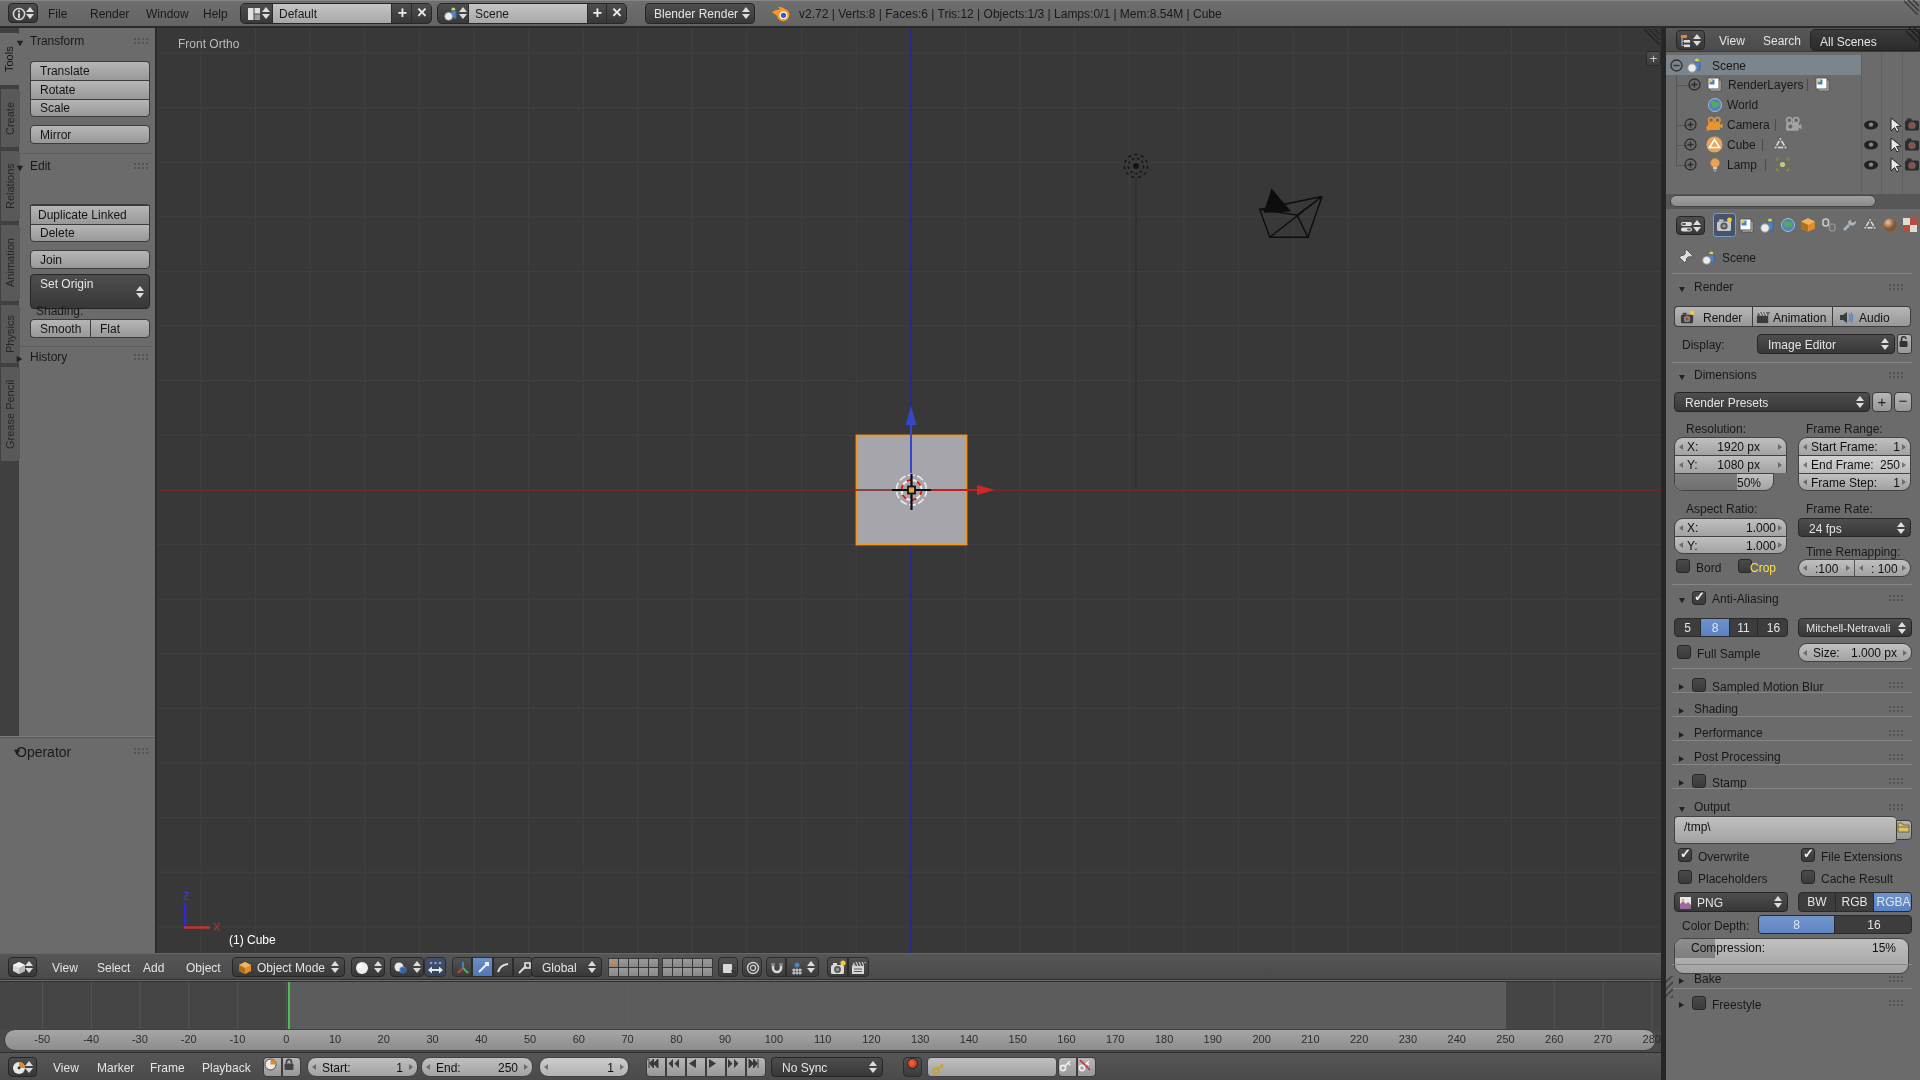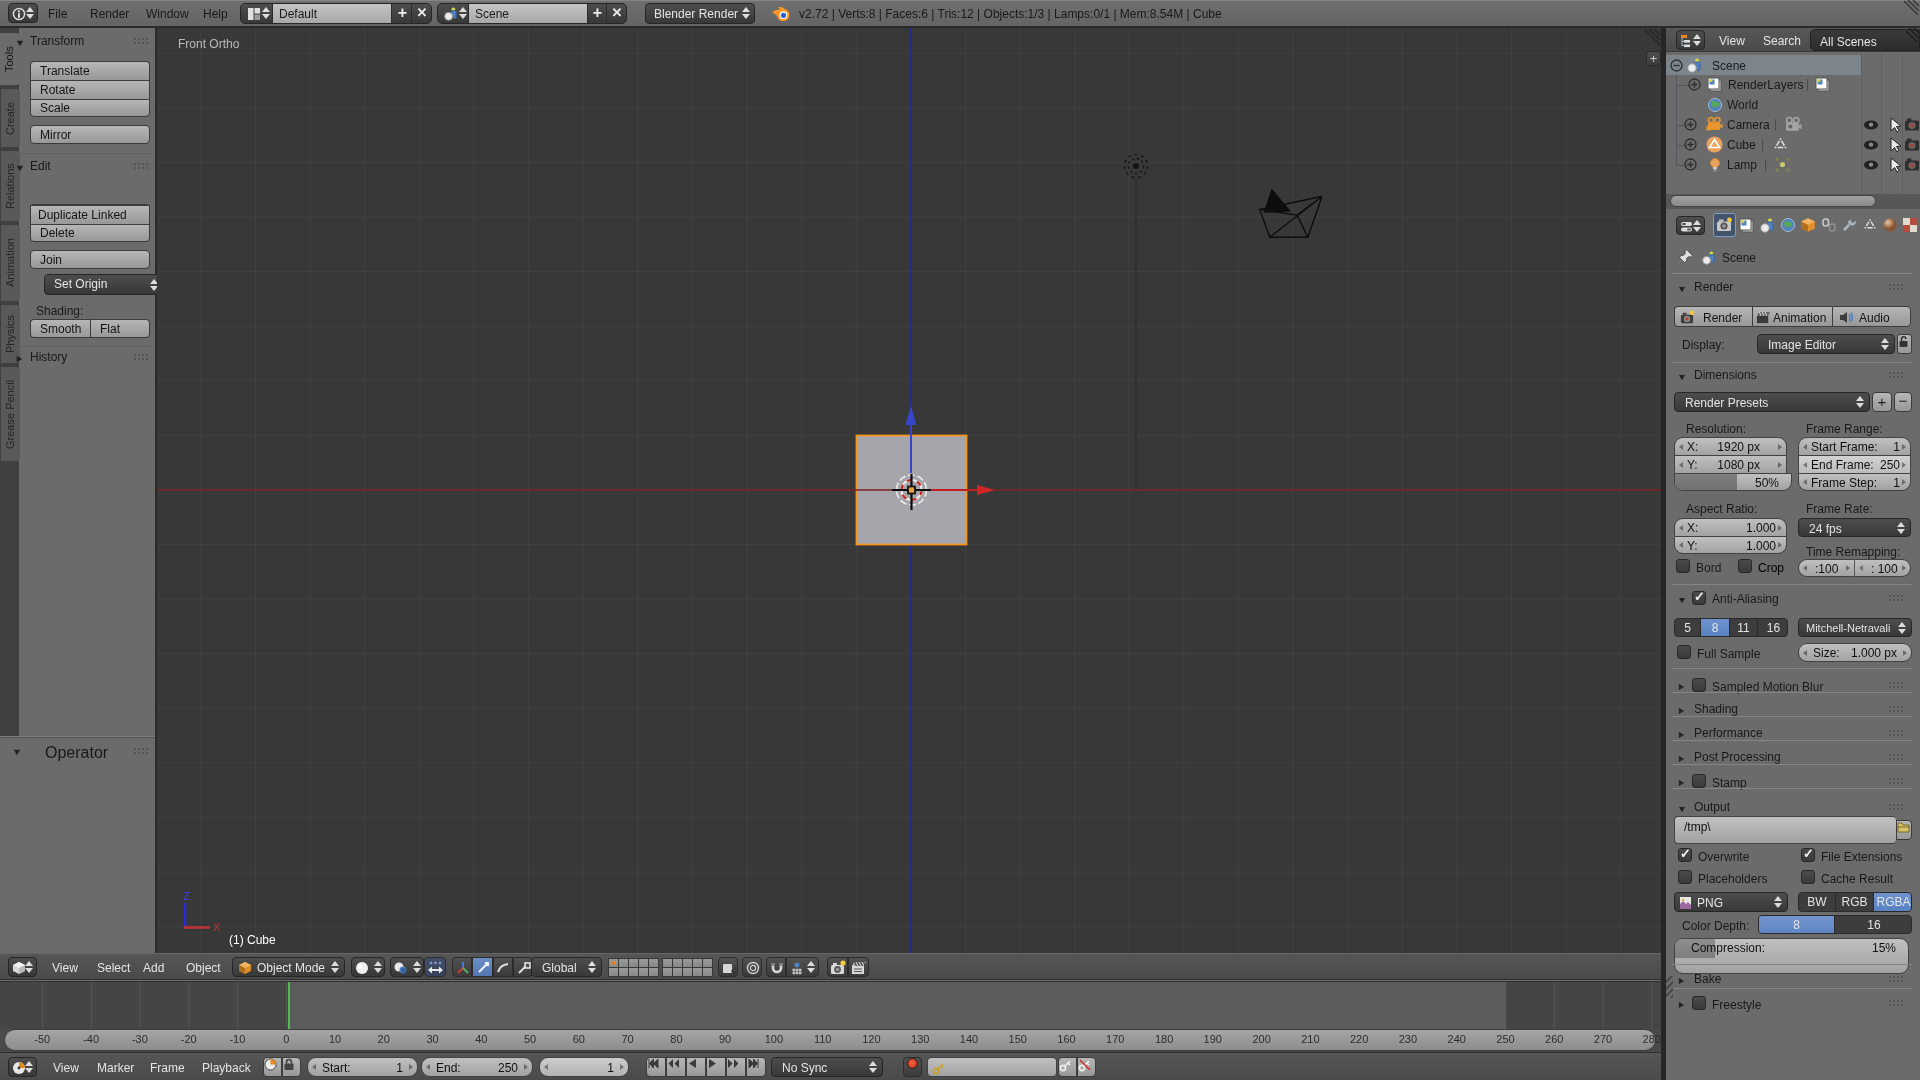--- a/index.html
+++ b/index.html
@@ -132,42 +132,42 @@
     </div>
   <div class="abs btnl" style="left:30px;top:177px;width:120px;height:19px;border-radius:0;border-bottom:none">
       <div style="padding:2px 0 0 7px">Duplicate Linked</div>
     </div>
   <div class="abs btnl" style="left:30px;top:196px;width:120px;height:18px;border-radius:0 0 4px 4px">
       <div style="padding:1px 0 12px 9px">Delete</div>
     </div>
   <div class="abs btnl" style="left:30px;top:222px;width:120px;height:19px">
       <div style="padding:2px 0 0 9px">Join</div>
     </div>
-  <div class="abs menud" style="left:44px;top:246px;width:120px;height:21px">
+  <div class="abs menud" style="left:30px;top:246px;width:120px;height:35px">
       <div class="wht" style="padding:2px 0 0 9px">Set Origin</div>
       <span class="ud">
         <i class="u"></i>
         <i class="d"></i>
       </span>
     </div>
   <div class="lbl" style="left:36px;top:276px">Shading:</div>
   <div class="abs btnl" style="left:30px;top:291px;width:60px;height:19px;border-radius:4px 0 0 4px;border-right:none">
       <div style="padding:2px 0 0 9px">Smooth</div>
     </div>
   <div class="abs btnl" style="left:90px;top:291px;width:60px;height:19px;border-radius:0 4px 4px 0">
       <div style="padding:2px 0 0 9px">Flat</div>
     </div>
   <div class="abs" style="left:20px;top:318px;width:132px;height:1px;background:#5e5e5e"></div>
   <div class="abs" style="left:16px;top:324px"><span class="tri-r" style="transform:scale(.8)"></span></div>
   <div class="lbl" style="left:30px;top:322px">History</div>
   <div class="grip" style="left:133px;top:325px"></div>
 
   <div class="abs" style="left:0;top:708px;width:155px;height:2px;background:#595959;border-top:1px solid #7a7a7a"></div>
   <div class="abs" style="left:13px;top:717px"><span class="tri-d" style="transform:scale(.8)"></span></div>
-  <div class="lbl" style="left:45px;top:716px;font-size:16px">Operator</div>
+  <div class="lbl" style="left:16px;top:716px;font-size:14px">Operator</div>
   <div class="grip" style="left:133px;top:719px"></div>
 </div>
 
 <div class="abs" id="viewport" style="left:157px;top:28px;width:1504px;height:925px;background:#383838">
   <div id="vpgrid" class="abs" style="left:0;top:0;width:100%;height:100%;
     background-image:linear-gradient(to right,#404040 1px,transparent 1px),linear-gradient(to bottom,#404040 1px,transparent 1px);
     background-size:54.62px 54.62px;background-position:43.44px 24.54px"></div>
   <svg class="abs" style="left:0;top:0" width="1504" height="925" viewBox="0 0 1504 925">
     <line x1="754" y1="0" x2="754" y2="925" stroke="#23279b" stroke-width="1.7"></line>
     <line x1="979" y1="150" x2="979" y2="461" stroke="#2e2e2e" stroke-width="1.2"></line>
@@ -819,21 +819,21 @@
       <span class="arr"></span>
     <div class="abs" style="left:12px;top:2px">X:</div>
       <div class="abs" style="right:26px;top:2px">1920 px</div>
     </div>
   <div class="abs num" style="left:8px;top:243px;width:113px;height:18px;border-radius:0;border-bottom:none">
       <span class="arl"></span>
       <span class="arr"></span>
     <div class="abs" style="left:12px;top:2px">Y:</div>
       <div class="abs" style="right:26px;top:2px">1080 px</div>
     </div>
-  <div class="abs num" style="left:8px;top:261px;width:118px;height:18px;border-radius:0 0 9px 9px;overflow:hidden">
+  <div class="abs num" style="left:8px;top:261px;width:100px;height:18px;border-radius:0 0 9px 9px;overflow:hidden">
     <div class="abs" style="left:0;top:0;width:62px;height:18px;background:linear-gradient(#7e7e7e,#6e6e6e)"></div>
     <div class="abs" style="right:12px;top:2px">50%</div>
     </div>
   <div class="abs num" style="left:132px;top:225px;width:113px;height:18px;border-radius:9px 9px 0 0;border-bottom:none">
       <span class="arl"></span>
       <span class="arr"></span>
     <div class="abs" style="left:12px;top:2px">Start Frame:</div>
       <div class="abs" style="right:10px;top:2px">1</div>
     </div>
   <div class="abs num" style="left:132px;top:243px;width:113px;height:18px;border-radius:0;border-bottom:none;background:linear-gradient(#d2d2d2,#bcbcbc)">
@@ -876,21 +876,21 @@
     <div class="abs" style="left:16px;top:2px">:100</div>
     </div>
   <div class="abs num" style="left:189px;top:347px;width:56px;height:18px;border-radius:0 9px 9px 0;border-left:none">
       <span class="arl"></span>
       <span class="arr"></span>
     <div class="abs" style="left:16px;top:2px">: 100</div>
     </div>
   <div class="chk" style="left:10px;top:347px"></div>
   <div class="lbl" style="left:30px;top:349px">Bord</div>
   <div class="chk" style="left:72px;top:347px"></div>
-  <div class="lbl" style="left:92px;top:349px;color:#000000">Crop</div>
+  <div class="lbl" style="left:84px;top:349px;color:#fde047">Crop</div>
   <div class="abs" style="left:6px;top:372px;width:240px;height:1px;background:#858585"></div>
 
   <div class="abs" style="left:12px;top:381px"><span class="tri-d" style="transform:scale(.75)"></span></div>
   <div class="chk on" style="left:26px;top:379px"></div>
   <div class="lbl" style="left:46px;top:380px">Anti-Aliasing</div>
   <div class="grip" style="left:222px;top:382px"></div>
   <div class="abs" style="left:8px;top:406px;width:114px;height:19px;background:#3d3d3d;border:1px solid #2a2a2a;border-radius:4px;overflow:hidden">
     <div class="abs wht" style="left:0;top:0;width:26px;height:19px;text-align:center;line-height:18px;border-right:1px solid #2a2a2a">5</div>
     <div class="abs wht" style="left:26px;top:0;width:29px;height:19px;text-align:center;line-height:18px;background:linear-gradient(#6e92cc,#5680c2);border-right:1px solid #2a2a2a">8</div>
     <div class="abs wht" style="left:55px;top:0;width:28px;height:19px;text-align:center;line-height:18px;border-right:1px solid #2a2a2a">11</div>

